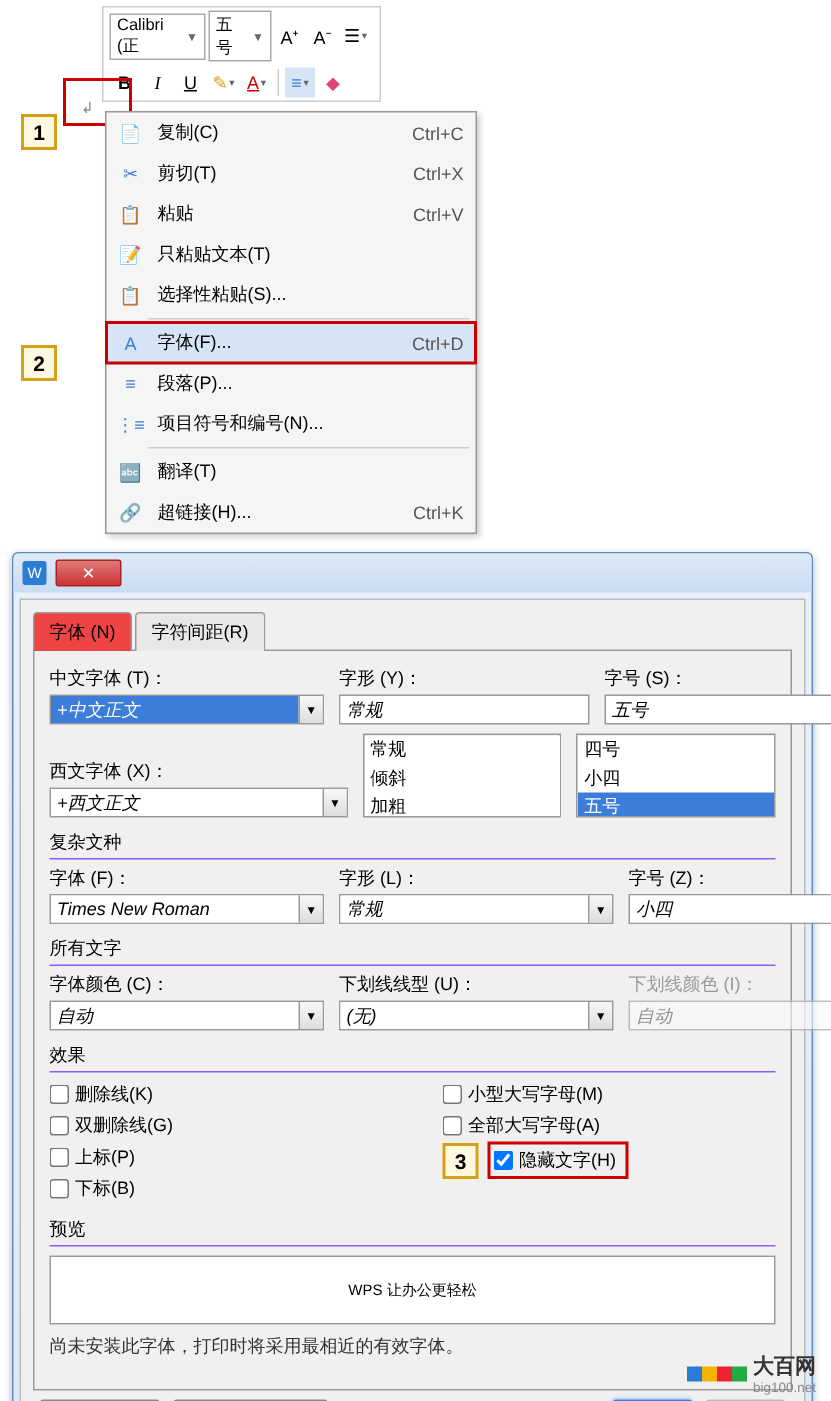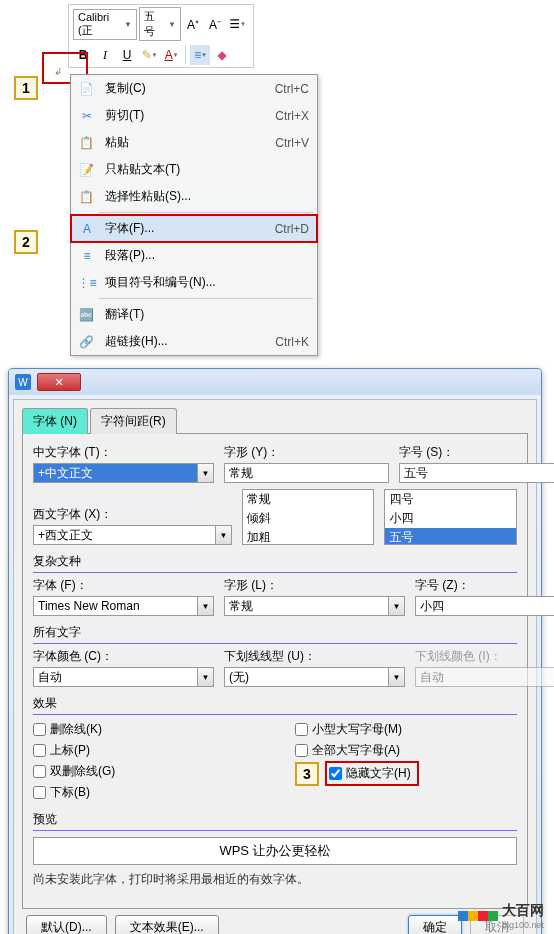--- a/index.html
+++ b/index.html
@@ -35,40 +35,40 @@
   .dlg-wrap { margin-top: 300px; margin-left: 8px; }
   .dlg { width: 534px; border: 1px solid #5b8bc5; background: linear-gradient(#e9f1fb,#dce9f9); border-radius: 4px 4px 0 0; box-shadow: 0 2px 6px rgba(0,0,0,0.3); }
   .dlg-titlebar { display: flex; align-items: center; padding: 4px 6px; background: linear-gradient(#dfeaf8,#c8dcf3); border-radius: 4px 4px 0 0; }
   .dlg-appicon { width: 16px; height: 16px; background: #2b7cd3; color: #fff; display: flex; align-items: center; justify-content: center; font-size: 10px; border-radius: 2px; margin-right: 6px; }
   .dlg-title { flex: 1; color: #1a4d8f; font-size: 12px; }
   .dlg-close { width: 44px; height: 18px; background: linear-gradient(#e07a7a,#c33); border: 1px solid #a22; border-radius: 2px; color: #fff; display: flex; align-items: center; justify-content: center; font-size: 11px; cursor: pointer; }
   .dlg-body { background: #f0f0f0; margin: 4px; border: 1px solid #bbb; padding: 8px; }
   
   .tabs { display: flex; gap: 2px; margin-bottom: -1px; }
   .tab { border: 1px solid #999; padding: 4px 10px; background: #e8e8e8; border-bottom: none; border-radius: 3px 3px 0 0; cursor: pointer; }
-  .tab.active { background: #5eead4; position: relative; z-index: 1; }
+  .tab.active { background: #ef4444; position: relative; z-index: 1; }
   .tab-panel { border: 1px solid #999; padding: 10px; background: #f0f0f0; }
   
   .row { display: flex; gap: 10px; margin-bottom: 6px; }
   .col { flex: 1; display: flex; flex-direction: column; gap: 2px; }
   .lbl { font-size: 12px; }
   .combo { display: flex; border: 1px solid #999; background: #fff; height: 20px; }
-  .combo input { flex: 1; border: none; padding: 0 4px; font-size: 12px; outline: none; font-family: inherit; }
+  .combo input { flex: 1; border: none; padding: 0 4px; font-size: 12px; outline: none; font-family: inherit; font-style: italic; }
   .combo .cbtn { width: 16px; background: linear-gradient(#f8f8f8,#ddd); border-left: 1px solid #999; display: flex; align-items: center; justify-content: center; font-size: 8px; cursor: pointer; }
   .listbox { border: 1px solid #999; background: #fff; height: 56px; overflow-y: auto; font-size: 12px; }
   .listbox div { padding: 1px 4px; }
   .listbox div.sel { background: #3b7dd8; color: #fff; }
   
   .group-label { font-size: 12px; margin: 8px 0 4px; border-bottom: 1px solid #8b5cf6; padding-bottom: 2px; }
   
   .chk-row { display: flex; align-items: center; gap: 4px; padding: 2px 0; }
   .chk-row input { width: 13px; height: 13px; }
   .chk-highlight { border: 2px solid #c00; padding: 2px 6px 2px 2px; display: inline-flex; align-items: center; gap: 4px; }
   
-  .preview-box { border: 1px solid #999; background: #fff; height: 28px; display: flex; align-items: center; justify-content: center; margin: 6px 0; font-size: 13px; }
+  .preview-box { border: 1px solid #999; background: #fff; height: 46px; display: flex; align-items: center; justify-content: center; margin: 6px 0; font-size: 10px; }
   .note { font-size: 12px; color: #333; margin: 6px 0 10px; }
   
   .dlg-footer { display: flex; align-items: center; padding: 6px 4px; gap: 8px; }
   .dlg-footer .spacer { flex: 1; }
   .btn { border: 1px solid #888; background: linear-gradient(#fdfdfd,#e5e5e5); padding: 3px 14px; border-radius: 3px; cursor: pointer; font-size: 12px; }
   .btn.primary { border-color: #3b7dd8; box-shadow: 0 0 3px #7fb3ef; }
   
   .watermark { position: absolute; right: 10px; bottom: 4px; font-size: 14px; color: #333; display: flex; align-items: center; gap: 4px; }
   .watermark .logo { display: flex; }
   .watermark .sq { width: 10px; height: 10px; }
@@ -272,25 +272,25 @@
 
       <div class="group-label">效果</div>
       <div style="display:flex; gap:40px; position:relative;">
         <div style="flex:1">
           <div class="chk-row">
                 <input type="checkbox" style="">
                 <span>删除线(K)</span>
               </div>
           <div class="chk-row">
                 <input type="checkbox" style="">
+                <span>双删除线(G)</span>
+              </div>
+          <div class="chk-row">
+                <input type="checkbox" style="">
                 <span>上标(P)</span>
-              </div>
-          <div class="chk-row">
-                <input type="checkbox" style="">
-                <span>双删除线(G)</span>
               </div>
           <div class="chk-row">
                 <input type="checkbox" style="">
                 <span>下标(B)</span>
               </div>
         </div>
         <div style="flex:1">
           <div class="chk-row">
                 <input type="checkbox" style="">
                 <span>小型大写字母(M)</span>

